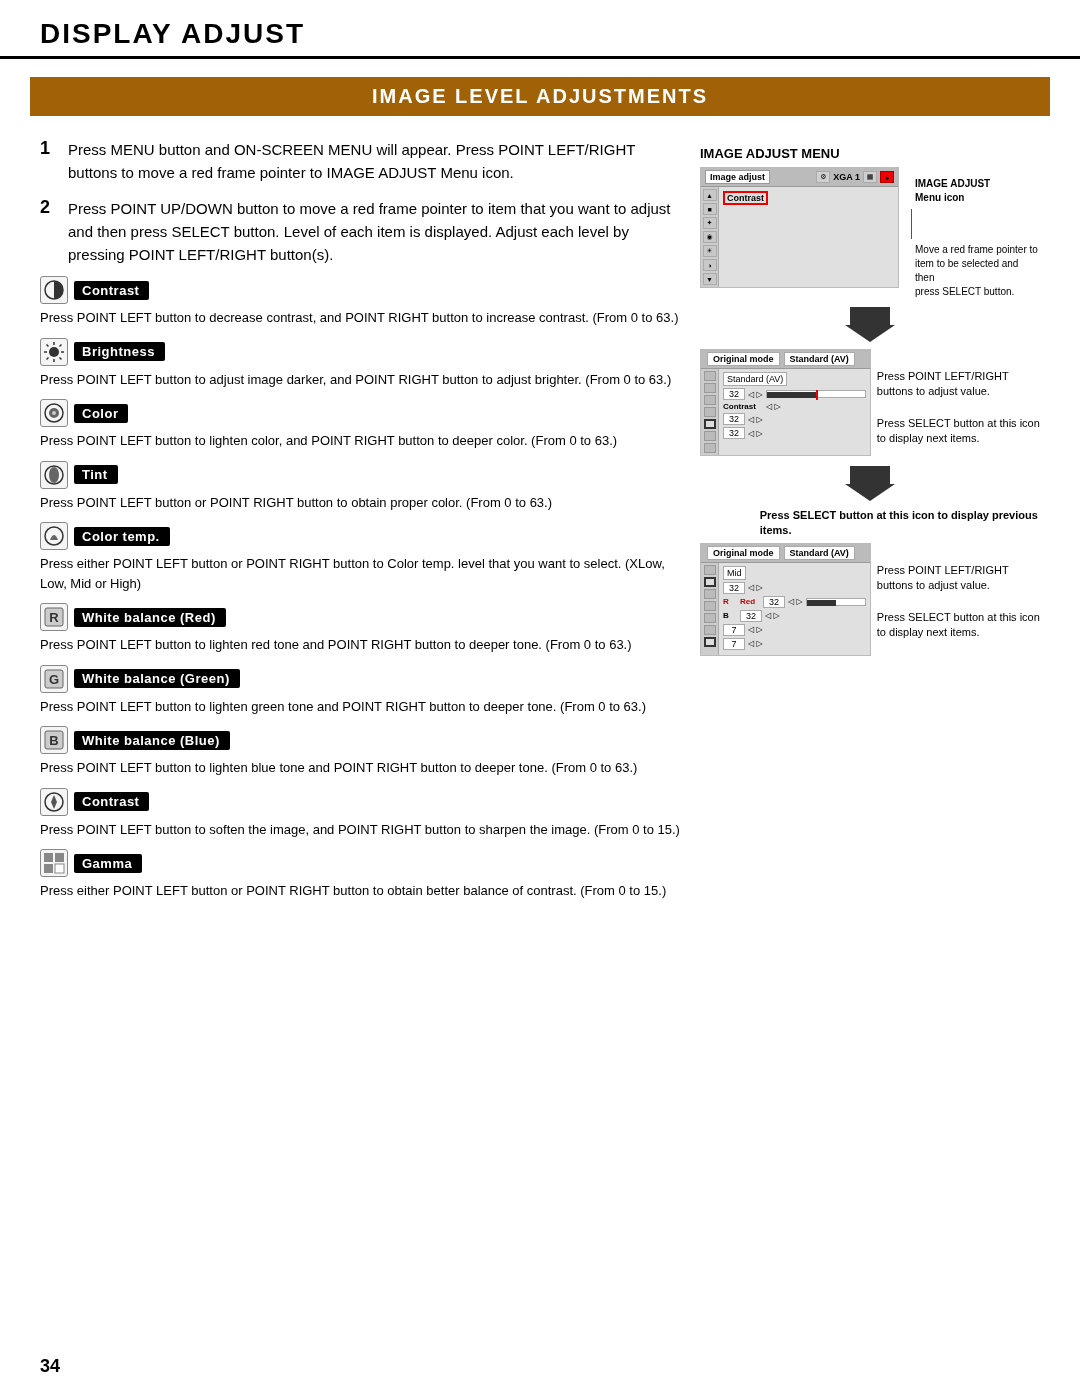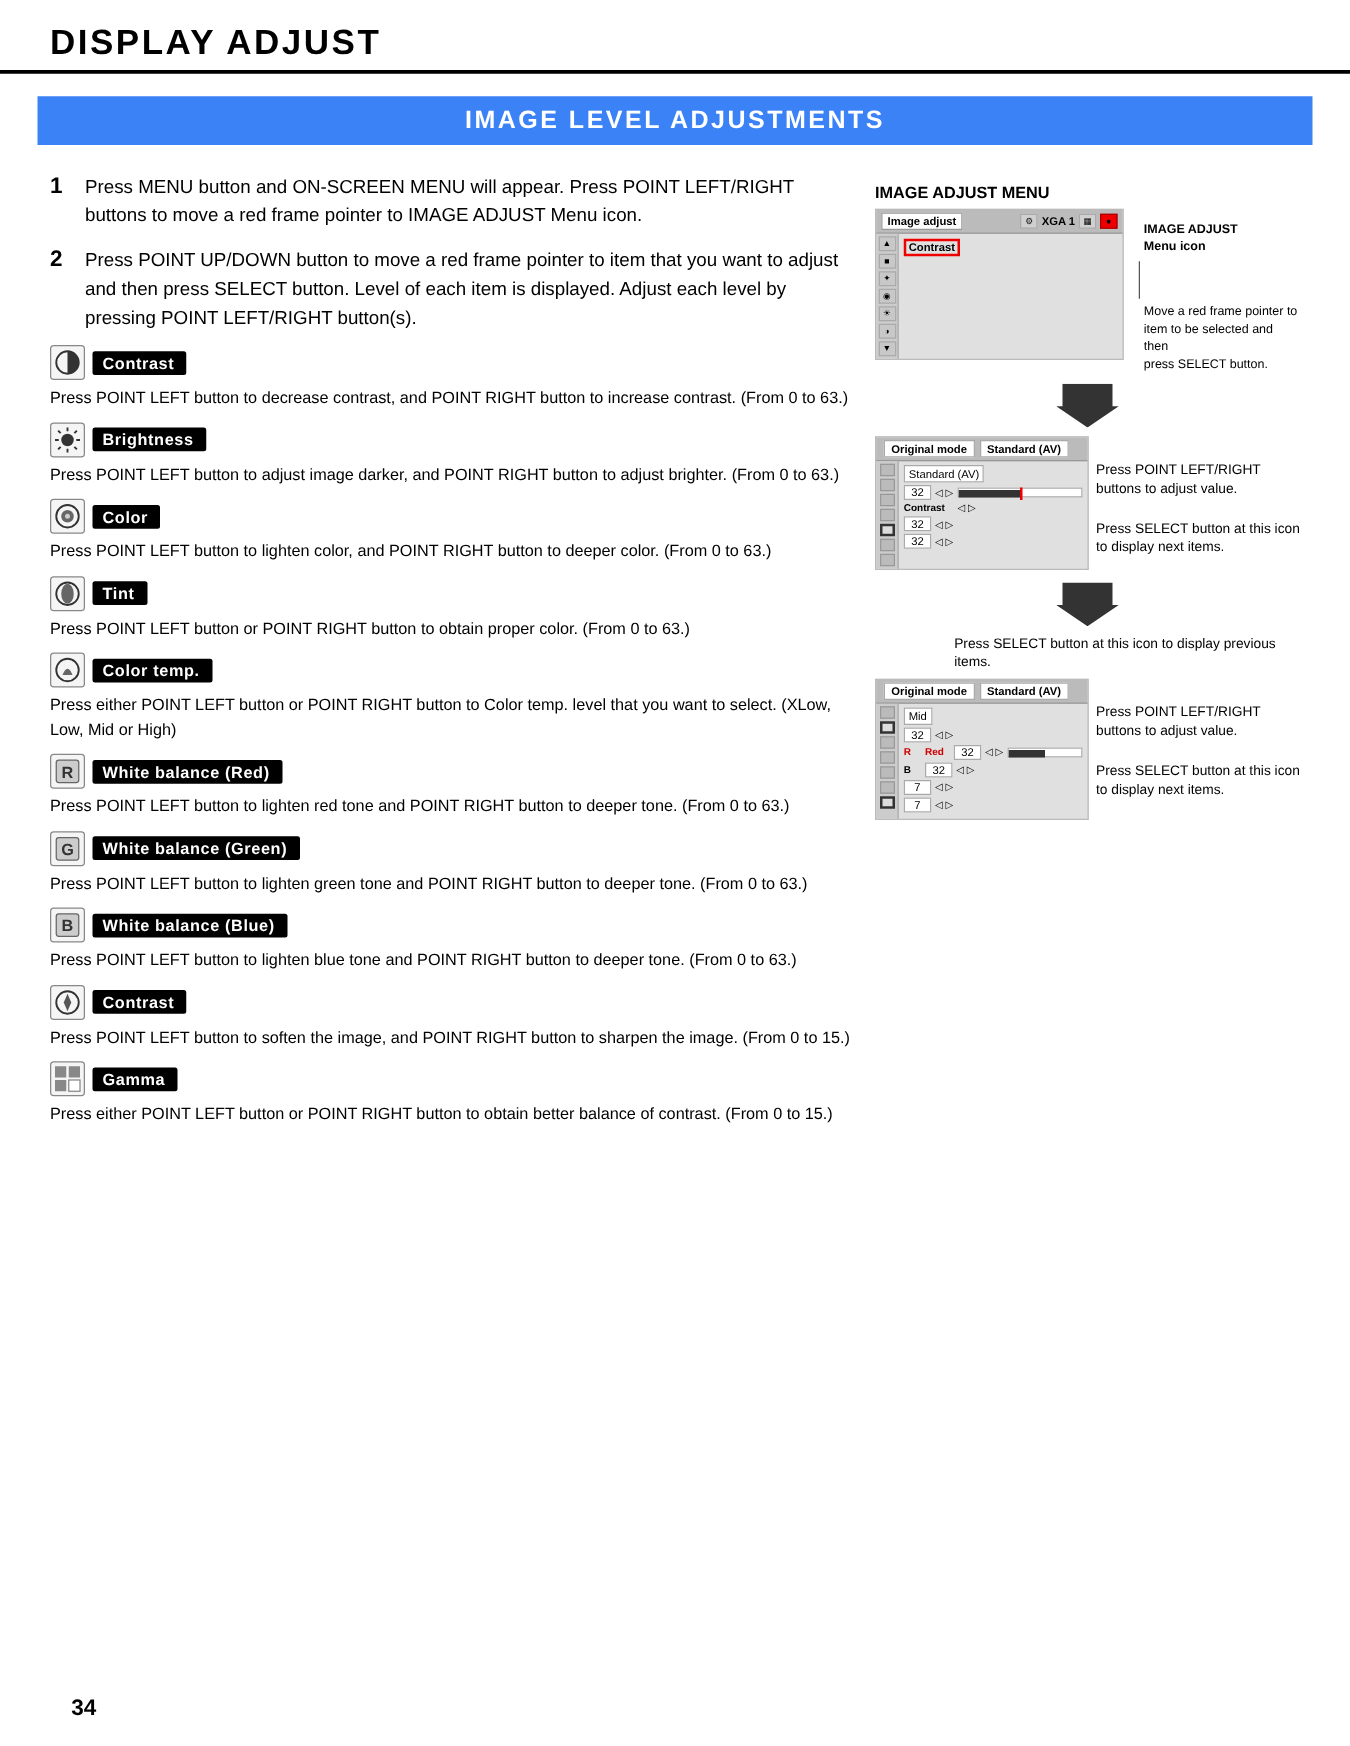--- a/index.html
+++ b/index.html
@@ -21,21 +21,21 @@
     }
     .page-header h1 {
       font-size: 28px;
       font-weight: 700;
       letter-spacing: 2px;
       text-transform: uppercase;
     }
 
     
     .section-title-bar {
-      background: #3b82f6;
+      background: #a16207;
       margin: 0 30px;
       padding: 8px 20px;
       margin-top: 18px;
     }
     .section-title-bar h2 {
       color: #fff;
       font-size: 20px;
       font-weight: 900;
       text-align: center;
       letter-spacing: 2px;
@@ -123,21 +123,21 @@
       font-size: 13px;
       font-weight: 700;
       margin-bottom: 6px;
       margin-top: 20px;
     }
 
     
     .page-number {
       position: absolute;
       bottom: 20px;
-      left: 57px;
+      left: 40px;
       font-size: 18px;
       font-weight: 700;
     }
 
     
     .menu-with-callouts {
       position: relative;
       margin-bottom: 8px;
     }
 
@@ -546,21 +546,21 @@
 to display next items.</p>
       </div>
     </div>
 
     <div style="text-align:center; margin: 4px 0 4px 0;">
       <svg width="50" height="35" viewBox="0 0 50 35">
         <polygon points="5,0 45,0 45,18 50,18 25,35 0,18 5,18" fill="#333"></polygon>
       </svg>
     </div>
 
-    <div style="display:flex; align-items:center; gap:6px; margin-bottom:4px;">
+    <div style="display:flex; align-items:center; gap:6px; margin-bottom:4px;font-weight:bold;">
       <div style="width:60px;"></div>
       <p class="right-annot">Press SELECT button at this icon
 to display previous items.</p>
     </div>
 
     <div style="display:flex; align-items:flex-start; gap:6px;">
       <div class="third-menu-box">
         <div class="second-menu-topbar">
           <span class="second-menu-tab">Original mode</span>
           <span class="second-menu-tab">Standard (AV)</span>

